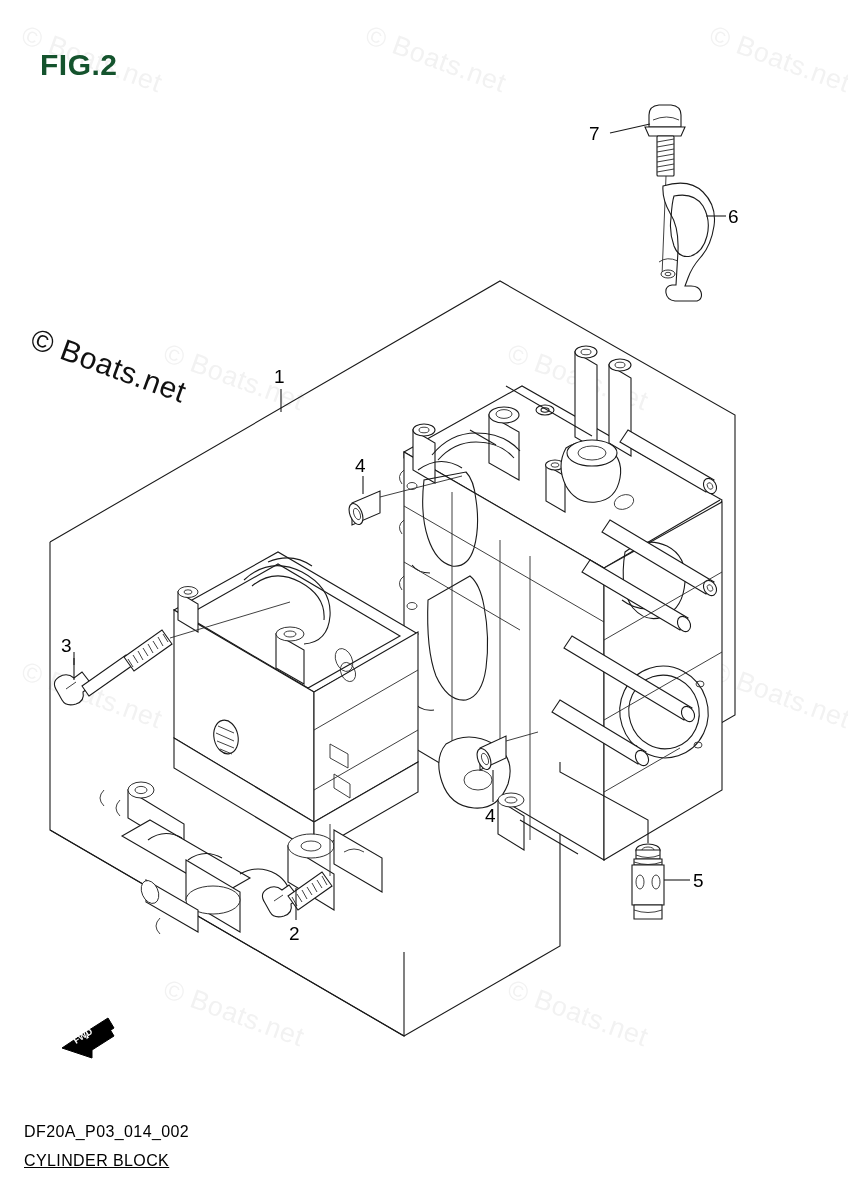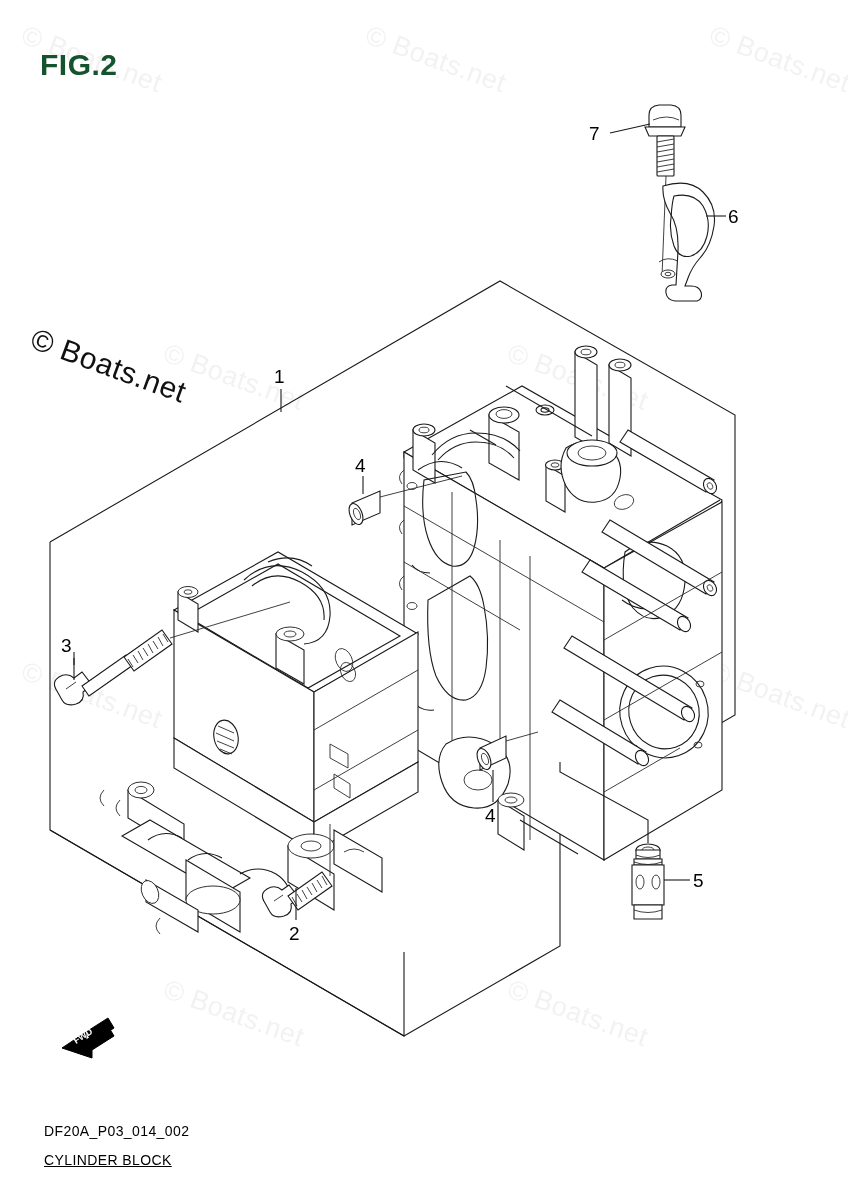--- a/index.html
+++ b/index.html
@@ -21,21 +21,21 @@
       color:#f2f2f2;
       white-space:nowrap;
       transform:rotate(20deg);
       transform-origin:left top;
       letter-spacing:.5px;}
   .wm-dark{color:#111111;font-size:30px;z-index:4;}
 
   
   .fig-title{position:absolute;left:40px;top:48px;
              font-size:30px;font-weight:bold;color:#14532d;letter-spacing:.5px;z-index:6;}
-  .caption{position:absolute;left:44px;font-size:14px;color:#000;z-index:6;
+  .caption{position:absolute;left:24px;font-size:16px;color:#000;z-index:6;
            letter-spacing:.4px;}
   #cap-code{top:1123px;}
   #cap-name{top:1152px;text-decoration:underline;}
 
   
   #drawing{position:absolute;left:0;top:0;width:848px;height:1200px;z-index:3;}
   #drawing line, #drawing path, #drawing polyline, #drawing polygon,
   #drawing ellipse, #drawing circle, #drawing rect{
     vector-effect:non-scaling-stroke;
   }

